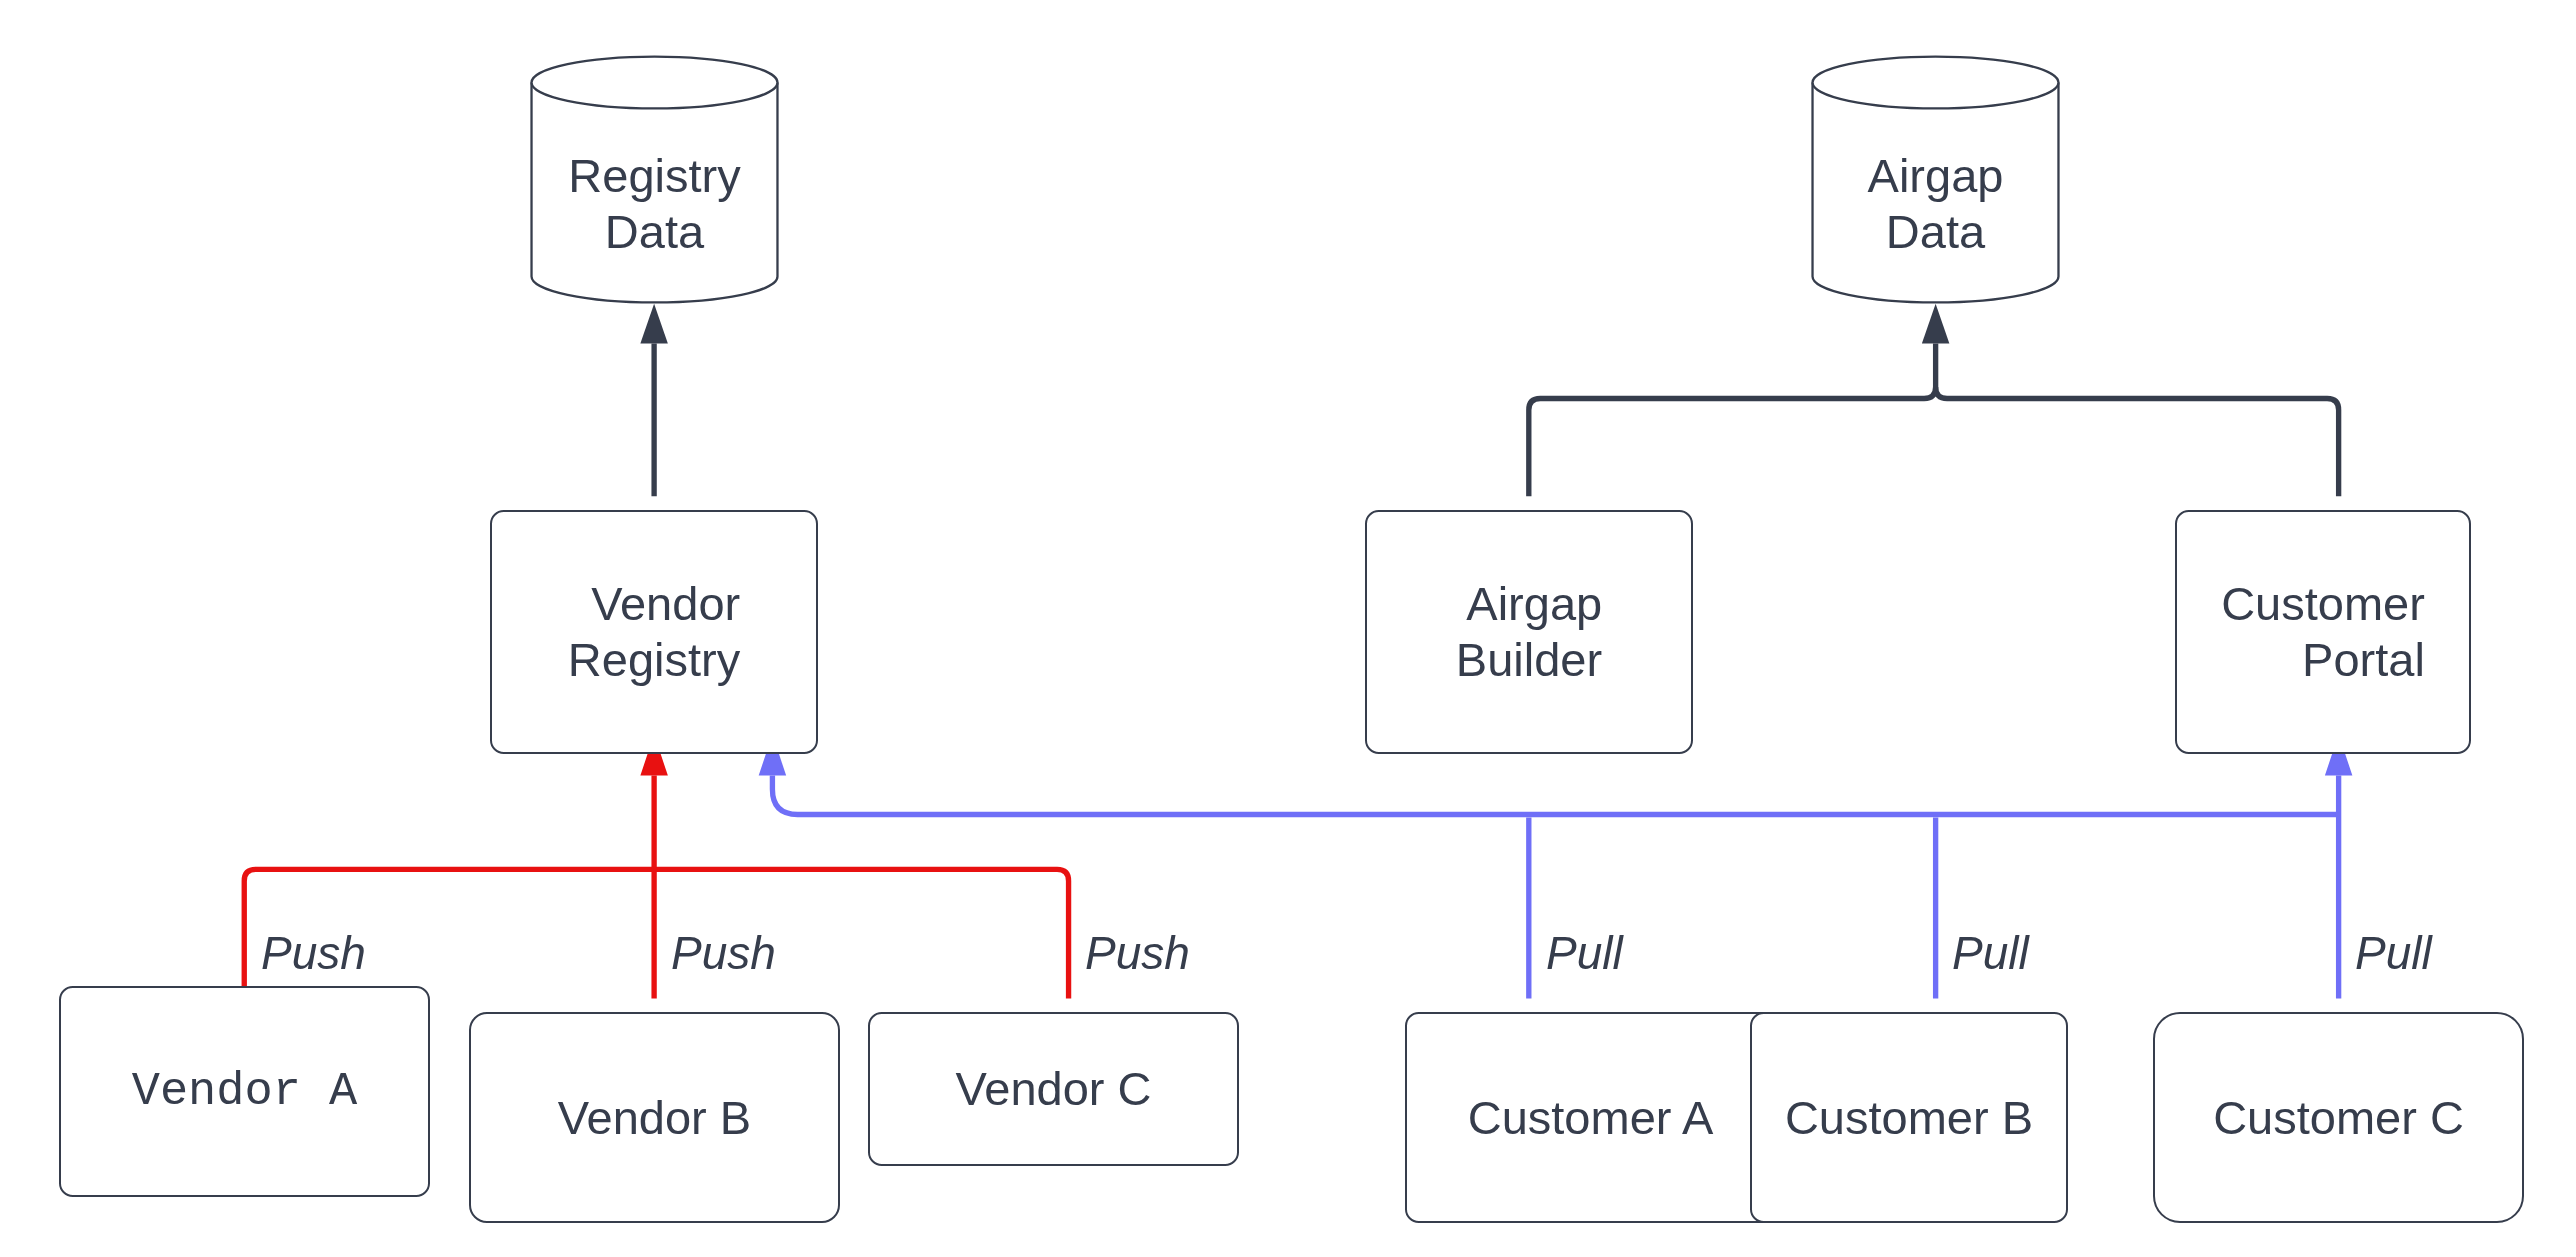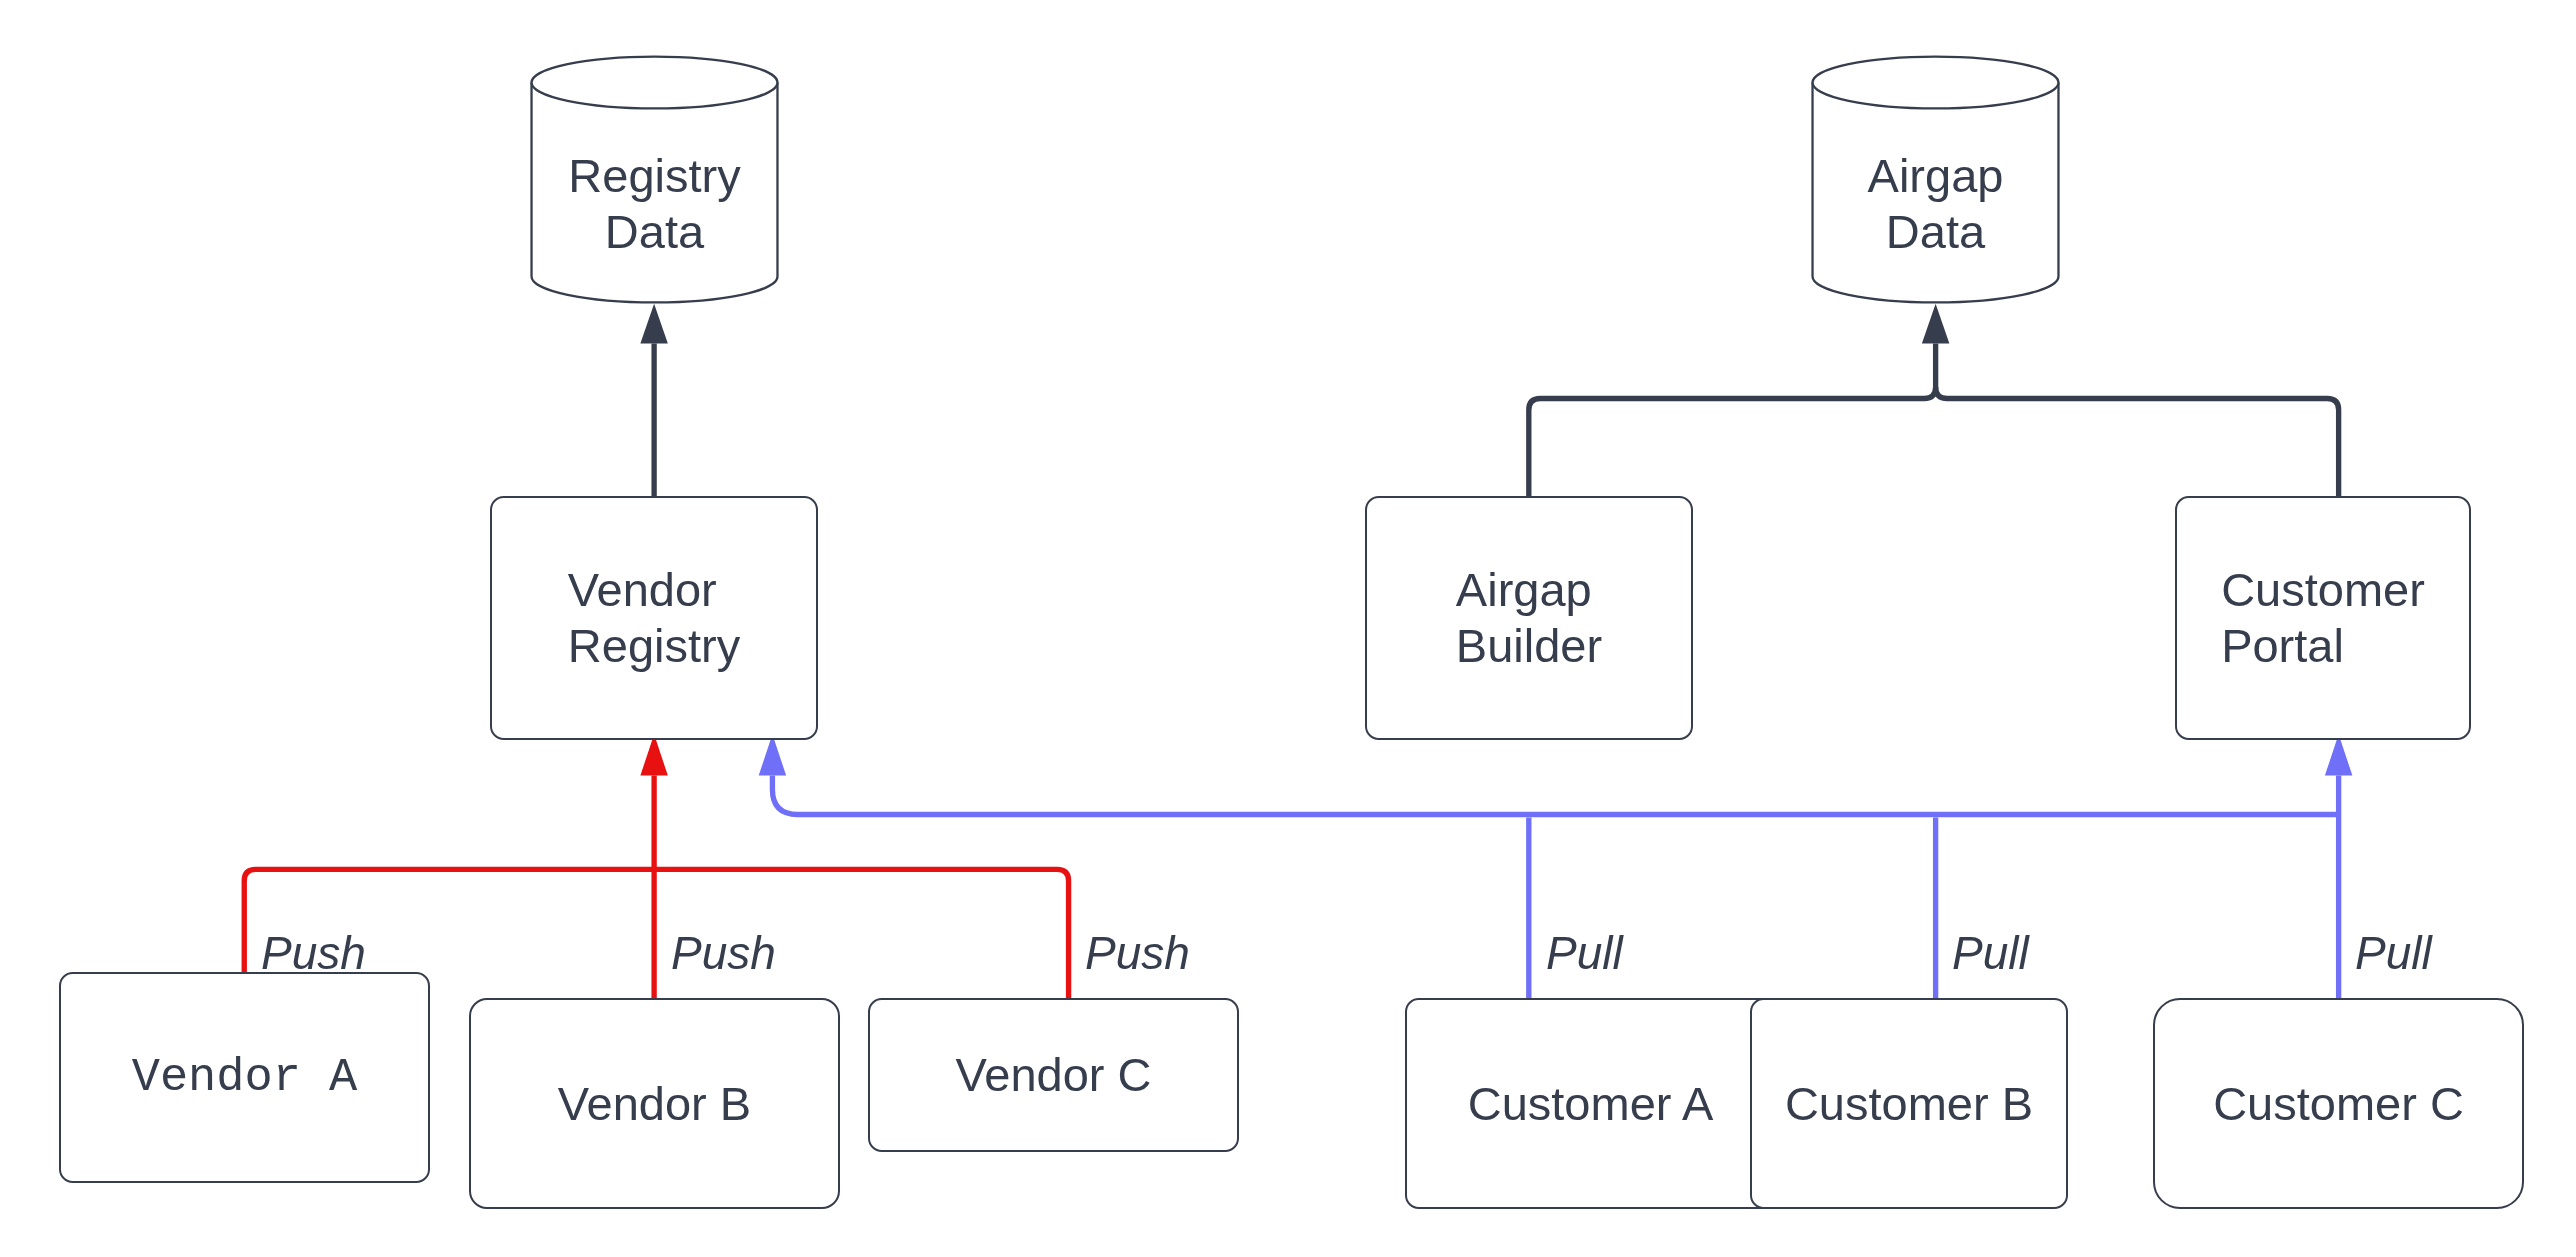--- a/index.html
+++ b/index.html
@@ -29,23 +29,24 @@
   .head-push{fill:var(--push);stroke:none;}
   .head-pull{fill:var(--pull);stroke:none;}
 
   
   .node{
     position:absolute;z-index:2;
     background:#fff;
     border:2.3px solid var(--stroke);
     border-radius:13.7px;
     display:flex;align-items:center;justify-content:center;
-    text-align:left;
+    text-align:right;
     font-size:47px;line-height:56px;
     color:var(--text);
+    margin-top:14px;
   }
   .cyl{
     position:absolute;z-index:2;width:249px;height:249px;
   }
   .cyl svg{position:absolute;inset:0;display:block;}
   .cyl-shape{fill:#fff;stroke:var(--stroke);stroke-width:3;}
   .cyl-label{
     position:absolute;inset:0;z-index:3;
     display:flex;flex-direction:column;align-items:center;justify-content:center;
     padding-top:49px;

